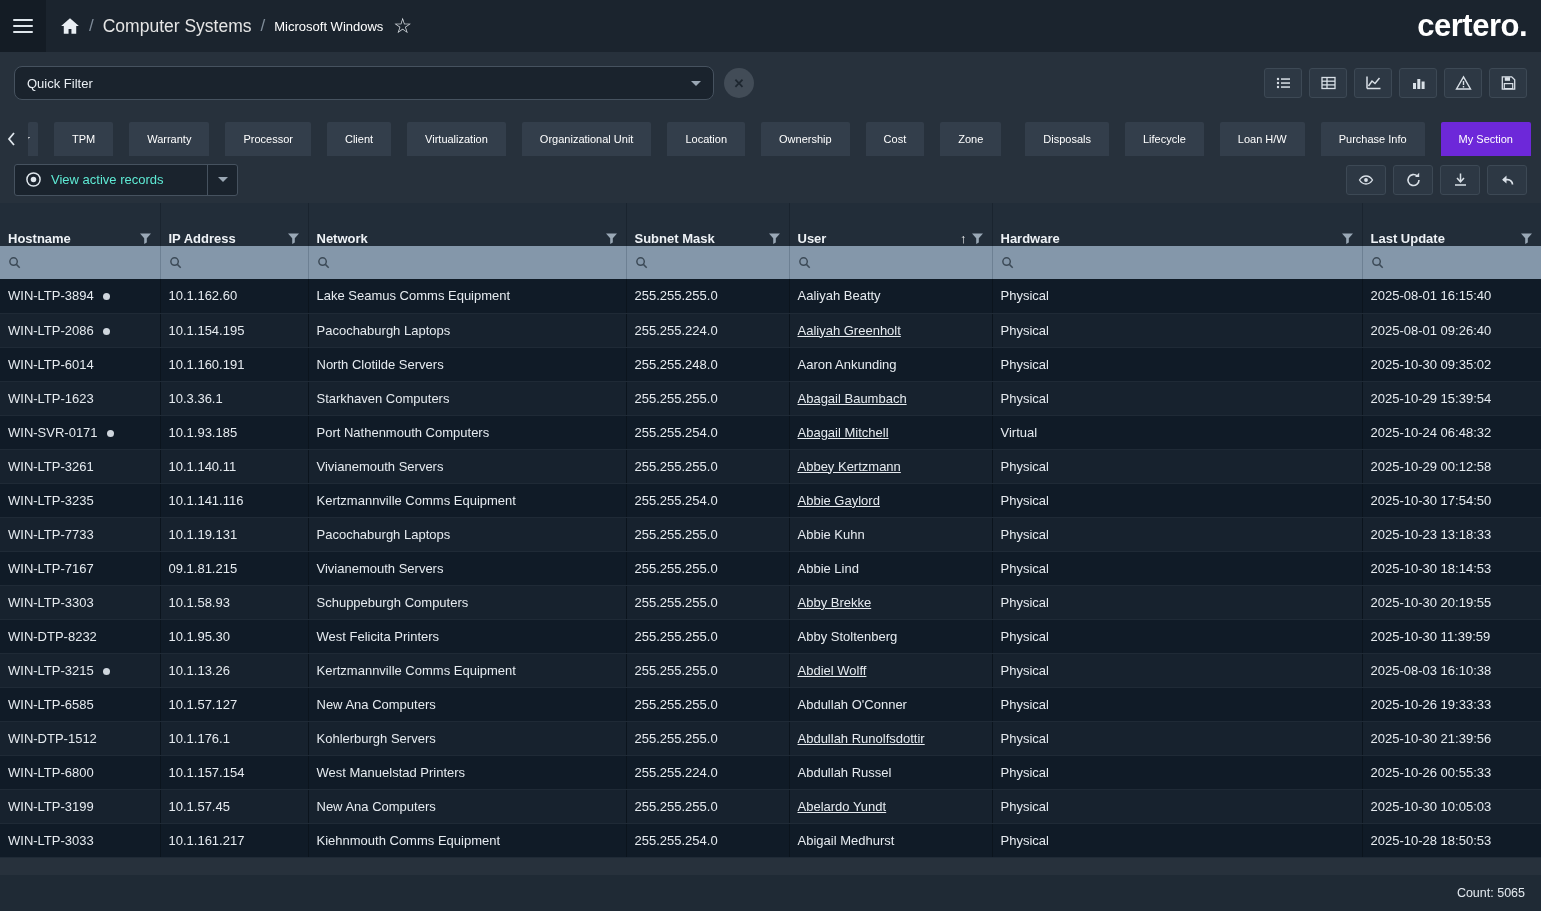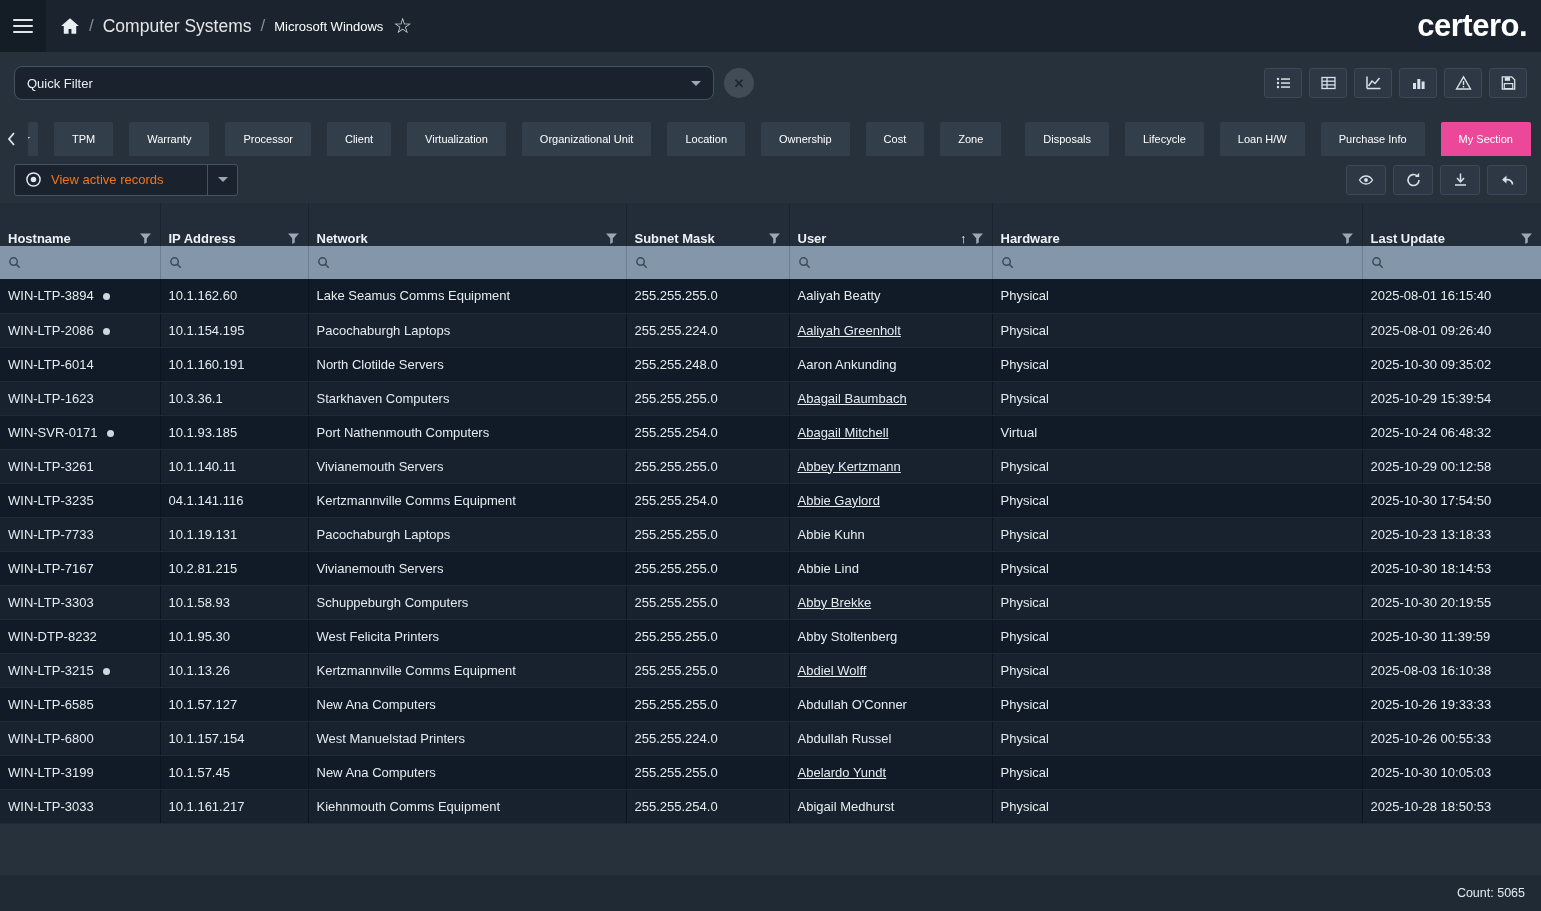--- a/index.html
+++ b/index.html
@@ -35,30 +35,30 @@
   .iconbtn { width:38px; height:30px; background:#2d3844; border:1px solid #3d4955; border-radius:3px;
     display:flex; align-items:center; justify-content:center; color:#d9e0e7; cursor:pointer; }
   .iconbtn svg { display:block; }
 
   
   .tabstrip { height:42px; display:flex; align-items:flex-end; padding:0 2px; flex:0 0 auto; }
   .tab-scroll { width:18px; height:34px; display:flex; align-items:center; justify-content:center;
     color:#dfe6ec; cursor:pointer; flex:0 0 auto; }
   .tab { height:34px; line-height:34px; background:#333e4b; color:#fff; font-size:11px;
     padding:0 18px; margin:0 8px; border-radius:2px 2px 0 0; white-space:nowrap; cursor:pointer; }
-  .tab.active { background:#ec4899; }
+  .tab.active { background:#6d28d9; }
   .tab.gap { margin-left:16px; }
   .tab.clipped { width:32px; padding:0 8px 0 0; overflow:hidden; direction:rtl; }
 
   
   .toolbar { height:47px; display:flex; align-items:center; padding:0 14px; flex:0 0 auto; }
   .view-selector { height:32px; background:#1a232d; border:1px solid #46525f; border-radius:3px;
     display:flex; align-items:center; cursor:pointer; }
   .view-selector .vs-main { display:flex; align-items:center; padding:0 14px 0 10px; gap:9px; }
-  .view-selector .vs-label { font-size:13px; color:#f97316; padding-right:30px; }
+  .view-selector .vs-label { font-size:13px; color:#5eead4; padding-right:30px; }
   .view-selector .vs-caret { width:30px; height:100%; display:flex; align-items:center;
     justify-content:center; border-left:1px solid #46525f; }
   .toolbar .iconbtn-group .iconbtn { width:40px; }
 
   
   .table-area { flex:1 1 auto; overflow:hidden; }
   table { border-collapse:collapse; table-layout:fixed; width:1541px; }
   th, td { overflow:hidden; white-space:nowrap; text-overflow:ellipsis; }
   thead .hdr th { height:34px; background:#222d39; font-size:13px; font-weight:700; color:#eef2f6;
     text-align:left; padding:0 8px; border-right:1px solid #1a242f; cursor:pointer; }
@@ -501,41 +501,41 @@
             <td>10.1.140.11</td>
             <td>Vivianemouth Servers</td>
             <td>255.255.255.0</td>
             <td><span class="user-name link">Abbey Kertzmann</span></td>
             <td>Physical</td>
             <td>2025-10-29 00:12:58</td>
           </tr>
 
           <tr>
             <td><span>WIN-LTP-3235</span></td>
-            <td>04.1.141.116</td>
+            <td>10.1.141.116</td>
             <td>Kertzmannville Comms Equipment</td>
             <td>255.255.254.0</td>
             <td><span class="user-name link">Abbie Gaylord</span></td>
             <td>Physical</td>
             <td>2025-10-30 17:54:50</td>
           </tr>
 
           <tr>
             <td><span>WIN-LTP-7733</span></td>
             <td>10.1.19.131</td>
             <td>Pacochaburgh Laptops</td>
             <td>255.255.255.0</td>
             <td><span class="user-name">Abbie Kuhn</span></td>
             <td>Physical</td>
             <td>2025-10-23 13:18:33</td>
           </tr>
 
           <tr>
             <td><span>WIN-LTP-7167</span></td>
-            <td>10.2.81.215</td>
+            <td>09.1.81.215</td>
             <td>Vivianemouth Servers</td>
             <td>255.255.255.0</td>
             <td><span class="user-name">Abbie Lind</span></td>
             <td>Physical</td>
             <td>2025-10-30 18:14:53</td>
           </tr>
 
 
           <tr>
             <td><span>WIN-LTP-3303</span></td>
@@ -570,20 +570,29 @@
           <tr>
             <td><span>WIN-LTP-6585</span></td>
             <td>10.1.57.127</td>
             <td>New Ana Computers</td>
             <td>255.255.255.0</td>
             <td><span class="user-name">Abdullah O'Conner</span></td>
             <td>Physical</td>
             <td>2025-10-26 19:33:33</td>
           </tr>
 
+          <tr>
+            <td><span>WIN-DTP-1512</span></td>
+            <td>10.1.176.1</td>
+            <td>Kohlerburgh Servers</td>
+            <td>255.255.255.0</td>
+            <td><span class="user-name link">Abdullah Runolfsdottir</span></td>
+            <td>Physical</td>
+            <td>2025-10-30 21:39:56</td>
+          </tr>
 
           <tr>
             <td><span>WIN-LTP-6800</span></td>
             <td>10.1.157.154</td>
             <td>West Manuelstad Printers</td>
             <td>255.255.224.0</td>
             <td><span class="user-name">Abdullah Russel</span></td>
             <td>Physical</td>
             <td>2025-10-26 00:55:33</td>
           </tr>

